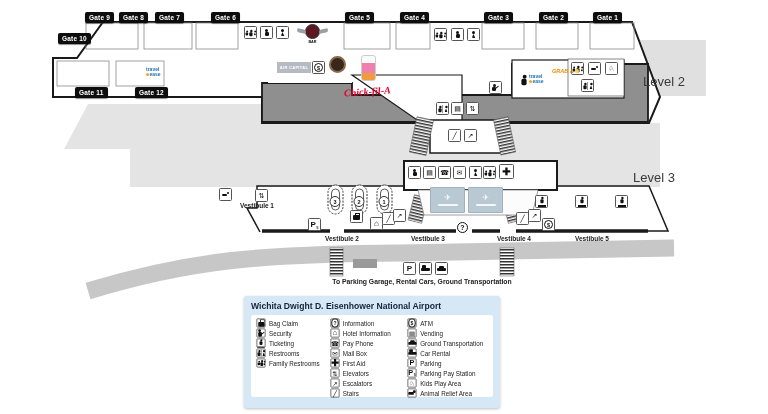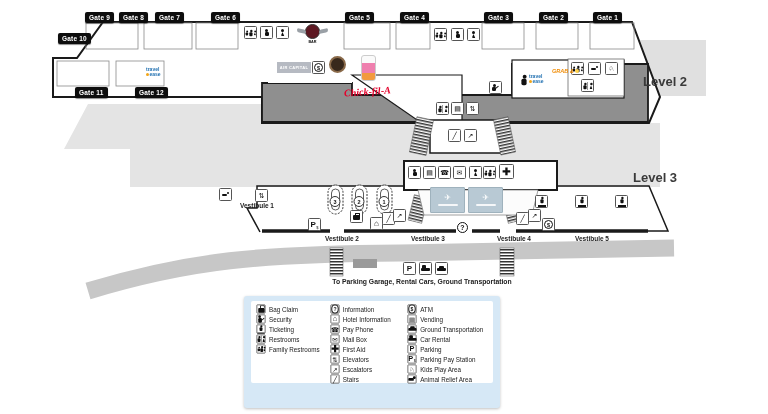--- a/index.html
+++ b/index.html
@@ -4,21 +4,21 @@
 <style>
   html,body{margin:0;padding:0;background:#fff;}
   #stage{position:relative;width:768px;height:414px;background:#fff;overflow:hidden;
          font-family:"Liberation Sans",sans-serif;}
   #basemap{position:absolute;left:0;top:0;}
   .layer{position:absolute;left:0;top:0;width:768px;height:414px;pointer-events:none;}
 
   
   .gate-label{position:absolute;background:#0d0d0d;color:#fff;font-size:6.5px;font-weight:bold;
     letter-spacing:.2px;padding:2px 4px;border-radius:2px;box-shadow:0 1px 1px rgba(0,0,0,.45);white-space:nowrap;}
-  .level-label{position:absolute;font-size:13px;font-weight:700;color:#3a3a3a;white-space:nowrap;}
+  .level-label{position:absolute;font-size:13px;font-weight:400;color:#3a3a3a;white-space:nowrap;}
   .vest-label{position:absolute;font-size:6.5px;font-weight:bold;color:#1a1a1a;transform:translateX(-50%);white-space:nowrap;}
   .car-num{position:absolute;width:9px;height:9px;border:.8px solid #333;border-radius:50%;background:#fff;
     font-size:5.5px;font-weight:bold;color:#111;display:flex;align-items:center;justify-content:center;transform:translateX(-50%);}
   #bottom-note{position:absolute;left:422px;top:278px;transform:translateX(-50%);font-size:6.8px;font-weight:bold;color:#222;white-space:nowrap;}
 
   
   .icon{position:absolute;display:flex;align-items:center;justify-content:center;gap:.5px;}
   .icon.boxed{width:13px;height:13px;background:#fff;border:.8px solid #555;border-radius:1.5px;box-sizing:border-box;}
   .icon.plain{width:13px;height:13px;}
   .icon.i-first-aid{width:15px;height:15px;}
@@ -355,20 +355,21 @@
       <span class="scribble"></span>
   </div>
   <div class="logo aviator" style="left:468px;top:187px;">
     <span class="wing">✈</span>
       <span class="scribble"></span>
   </div>
 
   <div id="bottom-note">To Parking Garage, Rental Cars, Ground Transportation</div>
 
   <div id="legend">
+    <div id="legend-title">Wichita Dwight D. Eisenhower National Airport</div>
     <div id="legend-body">
         <div class="leg-col c1">
           <div class="leg-row">
             <span class="leg-ic">
               <i class="case"></i>
             </span>
             <span class="leg-label">Bag Claim</span>
           </div>
           <div class="leg-row">
             <span class="leg-ic">

